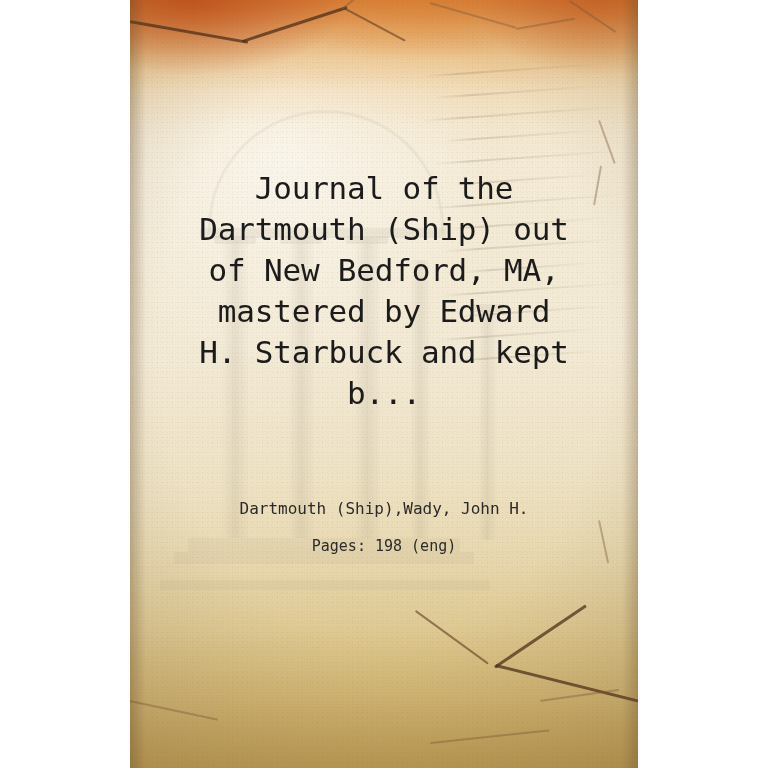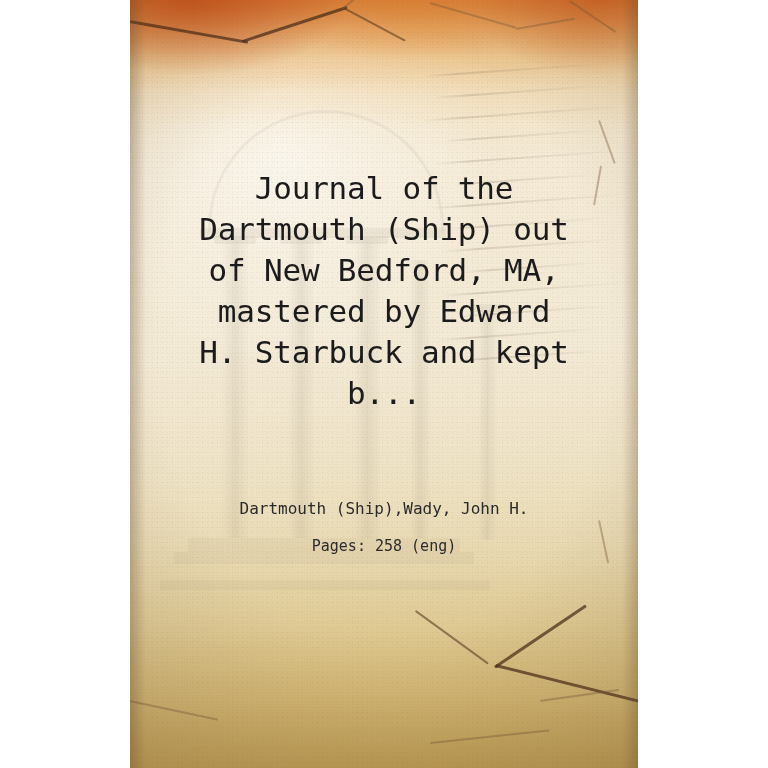--- a/index.html
+++ b/index.html
@@ -290,17 +290,17 @@
     <div class="edge-right"></div>
 
     <div class="text-layer">
       <div id="title">Journal of the
 Dartmouth (Ship) out
 of New Bedford, MA,
 mastered by Edward
 H. Starbuck and kept
 b...</div>
       <div id="author">Dartmouth (Ship),Wady, John H.</div>
-      <div id="pages">Pages: 258 (eng)</div>
+      <div id="pages">Pages: 198 (eng)</div>
     </div>
 
   </div>
 </div>
 
 </body></html>

